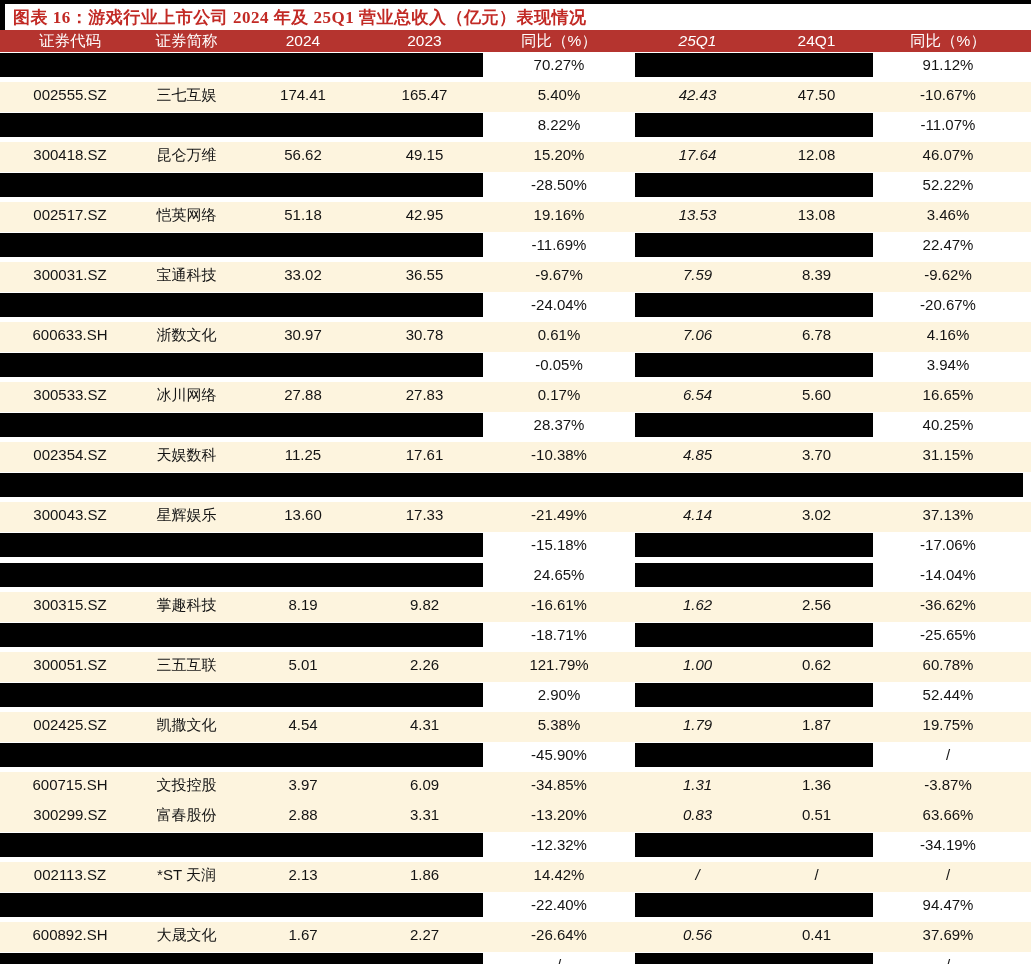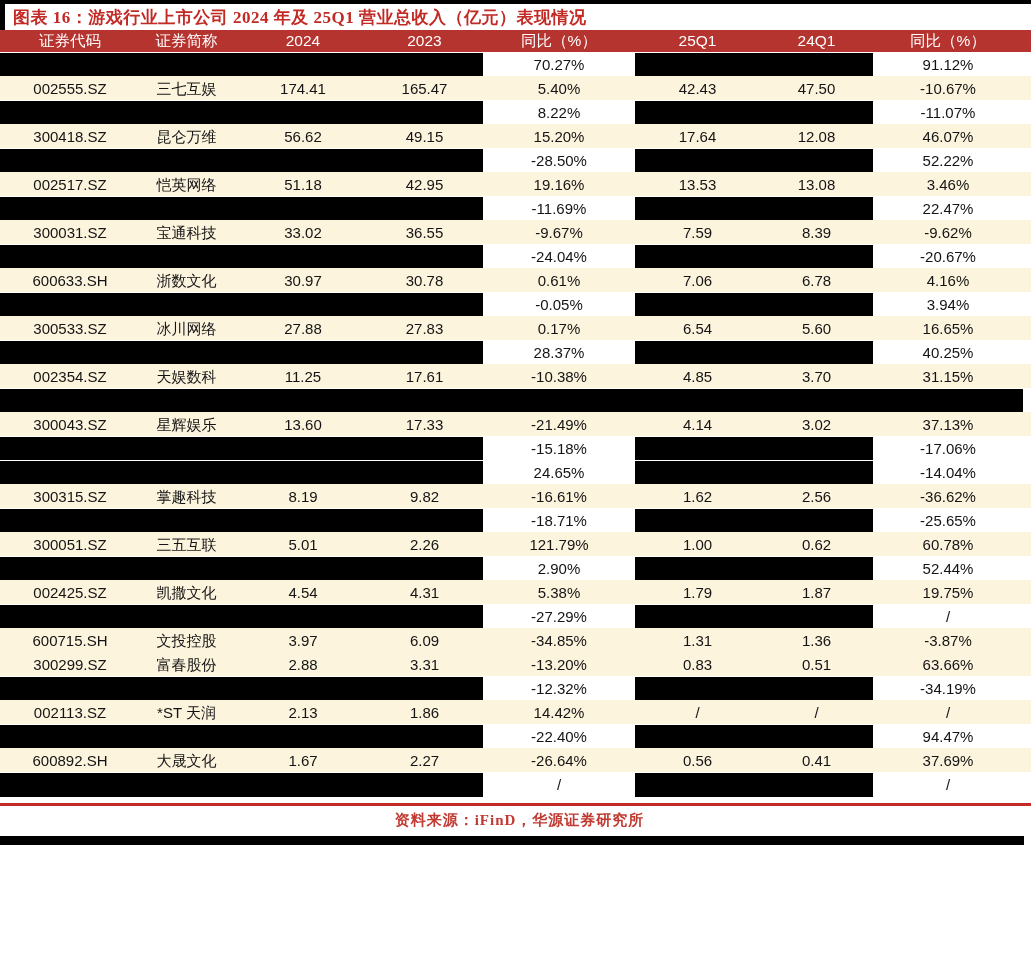--- a/index.html
+++ b/index.html
@@ -35,25 +35,25 @@
     text-align:center;
     line-height:30px;
   }
   .sp-l{width:7px;flex:0 0 7px;}
   .sp-r{width:8px;flex:0 0 8px;}
   .c1{width:126px;flex:0 0 126px;}
   .c2{width:107px;flex:0 0 107px;}
   .c3{width:126px;flex:0 0 126px;}
   .c4{width:117px;flex:0 0 117px;}
   .c5{width:152px;flex:0 0 152px;}
-  .c6{width:125px;flex:0 0 125px;}
+  .c6{width:125px;flex:0 0 125px;font-style:italic;}
   .c7{width:113px;flex:0 0 113px;}
   .c8{width:150px;flex:0 0 150px;}
   .table-body{display:block;}
-  .row{display:flex;height:24px;justify-content:space-between;}
+  .row{display:flex;height:30px;justify-content:space-between;}
   .cell{
     text-align:center;
     font-size:15px;
     line-height:26px;
     white-space:nowrap;
     overflow:hidden;
   }
   .row.data .cell{background:var(--beige,#FDF4DE);}
   .row.redacted .cell.visible{background:#ffffff;}
   .bar{
@@ -317,21 +317,21 @@
         <div class="cell c3">4.54</div>
         <div class="cell c4">4.31</div>
         <div class="cell c5">5.38%</div>
         <div class="cell c6">1.79</div>
         <div class="cell c7">1.87</div>
         <div class="cell c8">19.75%</div>
         <div class="cell sp-r"></div>
       </div>
       <div class="row redacted">
         <div class="bar b1"></div>
-        <div class="cell visible c5">-27.29%</div>
+        <div class="cell visible c5">-45.90%</div>
         <div class="bar b2"></div>
         <div class="cell visible c8">/</div>
         <div class="cell sp-r"></div>
       </div>
       <div class="row data">
         <div class="cell sp-l"></div>
         <div class="cell c1">600715.SH</div>
         <div class="cell c2">文投控股</div>
         <div class="cell c3">3.97</div>
         <div class="cell c4">6.09</div>

